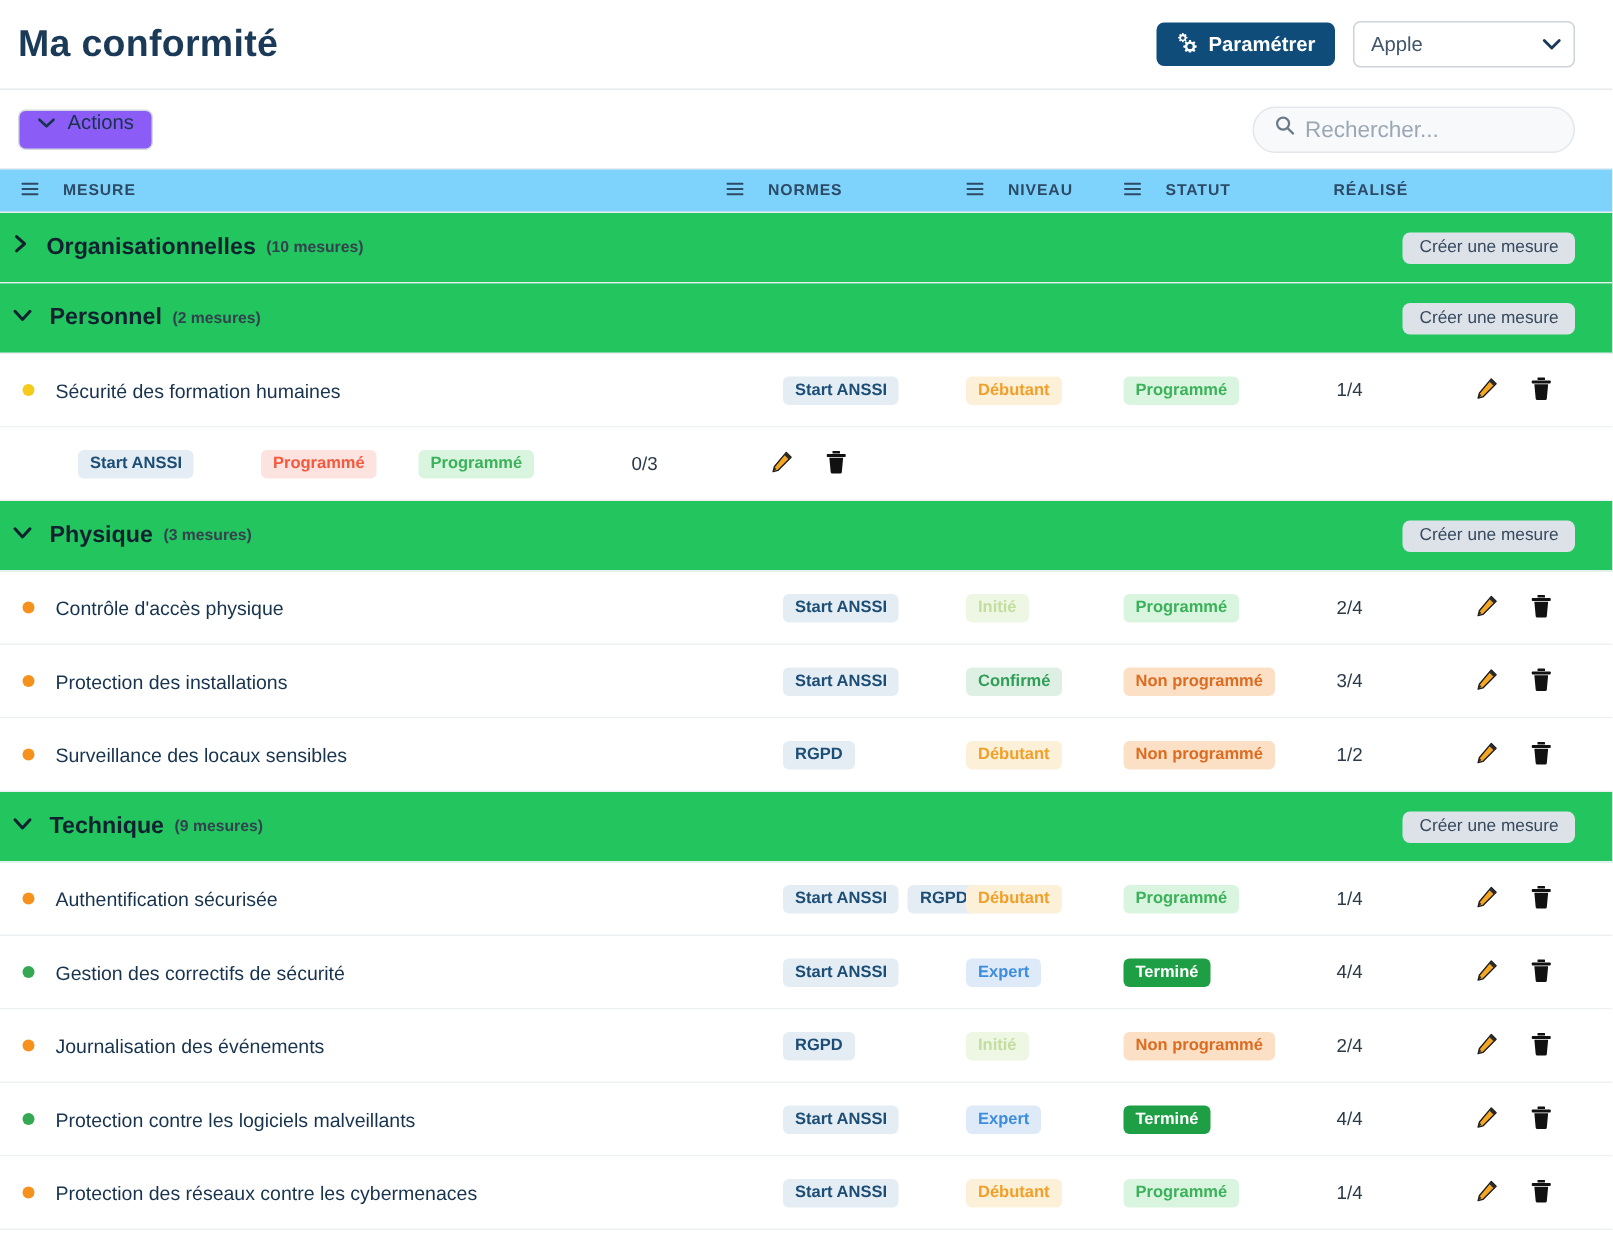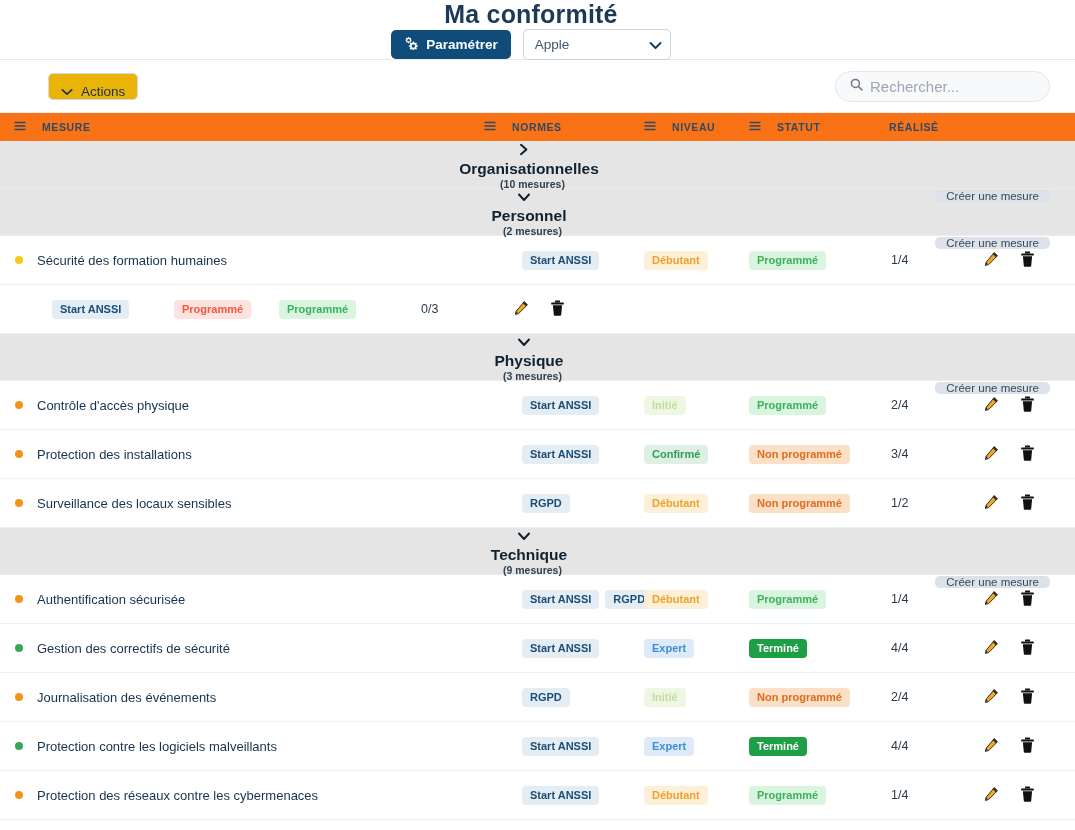--- a/index.html
+++ b/index.html
@@ -11,21 +11,20 @@
     overflow: hidden;
   }
 
   
   .topbar {
     height: 60px;
     display: flex; align-items: center;
     padding: 0 25px 0 12px;
     border-bottom: 1px solid #e6eaee;
     background: #fff;
-    flex-direction: column;
   }
   .page-title {
     font-size: 25px; font-weight: bold;
     color: #1b3a57; letter-spacing: .2px;
     flex: 1 1 auto; white-space: nowrap;
   }
   .topbar-right { display: flex; align-items: center; gap: 12px; }
 
   .btn-param {
     background: #0f4c7a;
@@ -59,26 +58,25 @@
   
   .actionbar {
     height: 52px;
     display: flex; align-items: center;
     padding: 0 25px 0 12px;
     background: #fff;
   }
   .btn-actions {
     height: 27px; padding: 0 12px;
     border: 1px solid #d3d9e0; border-radius: 5px;
-    background: #eab308; color: #17334d;
+    background: #8b5cf6; color: #17334d;
     font-size: 13.5px;
-    display: flex; align-items: flex-end; gap: 8px;
+    display: flex; align-items: flex-start; gap: 8px;
     cursor: pointer;
     font-family: "Liberation Sans", sans-serif;
-    margin-left: 36px;
   }
   .search-box {
     margin-left: auto;
     width: 215px; height: 31px;
     border: 1px solid #e3e7ec; border-radius: 17px;
     background: #f7f9fb;
     display: flex; align-items: center; gap: 7px;
     padding: 0 14px;
   }
   .search-input {
@@ -88,21 +86,21 @@
   }
   .search-input::placeholder { color: #9aa7b4; }
 
   
   .table { width: 1075px; }
   .row {
     display: flex; align-items: center;
     width: 1075px;
   }
   .thead {
-    background: #f97316;
+    background: #7dd3fc;
     height: 30px;
     border-top: 1px solid #e9edf1;
     border-bottom: 1px solid #e9edf1;
     font-size: 10.5px; font-weight: bold;
     letter-spacing: .6px; color: #2d4a66;
   }
   .c-mesure  { width: 470px; display: flex; align-items: center; }
   .c-normes  { width: 160px; display: flex; align-items: center; }
   .c-niveau  { width: 105px; display: flex; align-items: center; }
   .c-statut  { width: 140px; display: flex; align-items: center; }
@@ -111,22 +109,21 @@
 
   .hmenu { margin-left: 14px; margin-right: 16px; display: block; }
   .hlabel { white-space: nowrap; }
   .c-real .hlabel { margin-left: 14px; }
 
   
   .grouprow {
     height: 47px;
     border-bottom: 1px solid #e9edf1;
     padding-left: 8px; padding-right: 25px;
-    background: #e5e5e5;
-    flex-direction: column;
+    background: #22c55e;
   }
   .chev-group { margin-right: 11px; flex: 0 0 auto; }
   .group-title {
     font-size: 15.5px; font-weight: bold; color: #10212f;
     white-space: nowrap;
   }
   .group-count {
     font-size: 10.5px; font-weight: bold; color: #33424f;
     margin-left: 7px; white-space: nowrap;
   }

